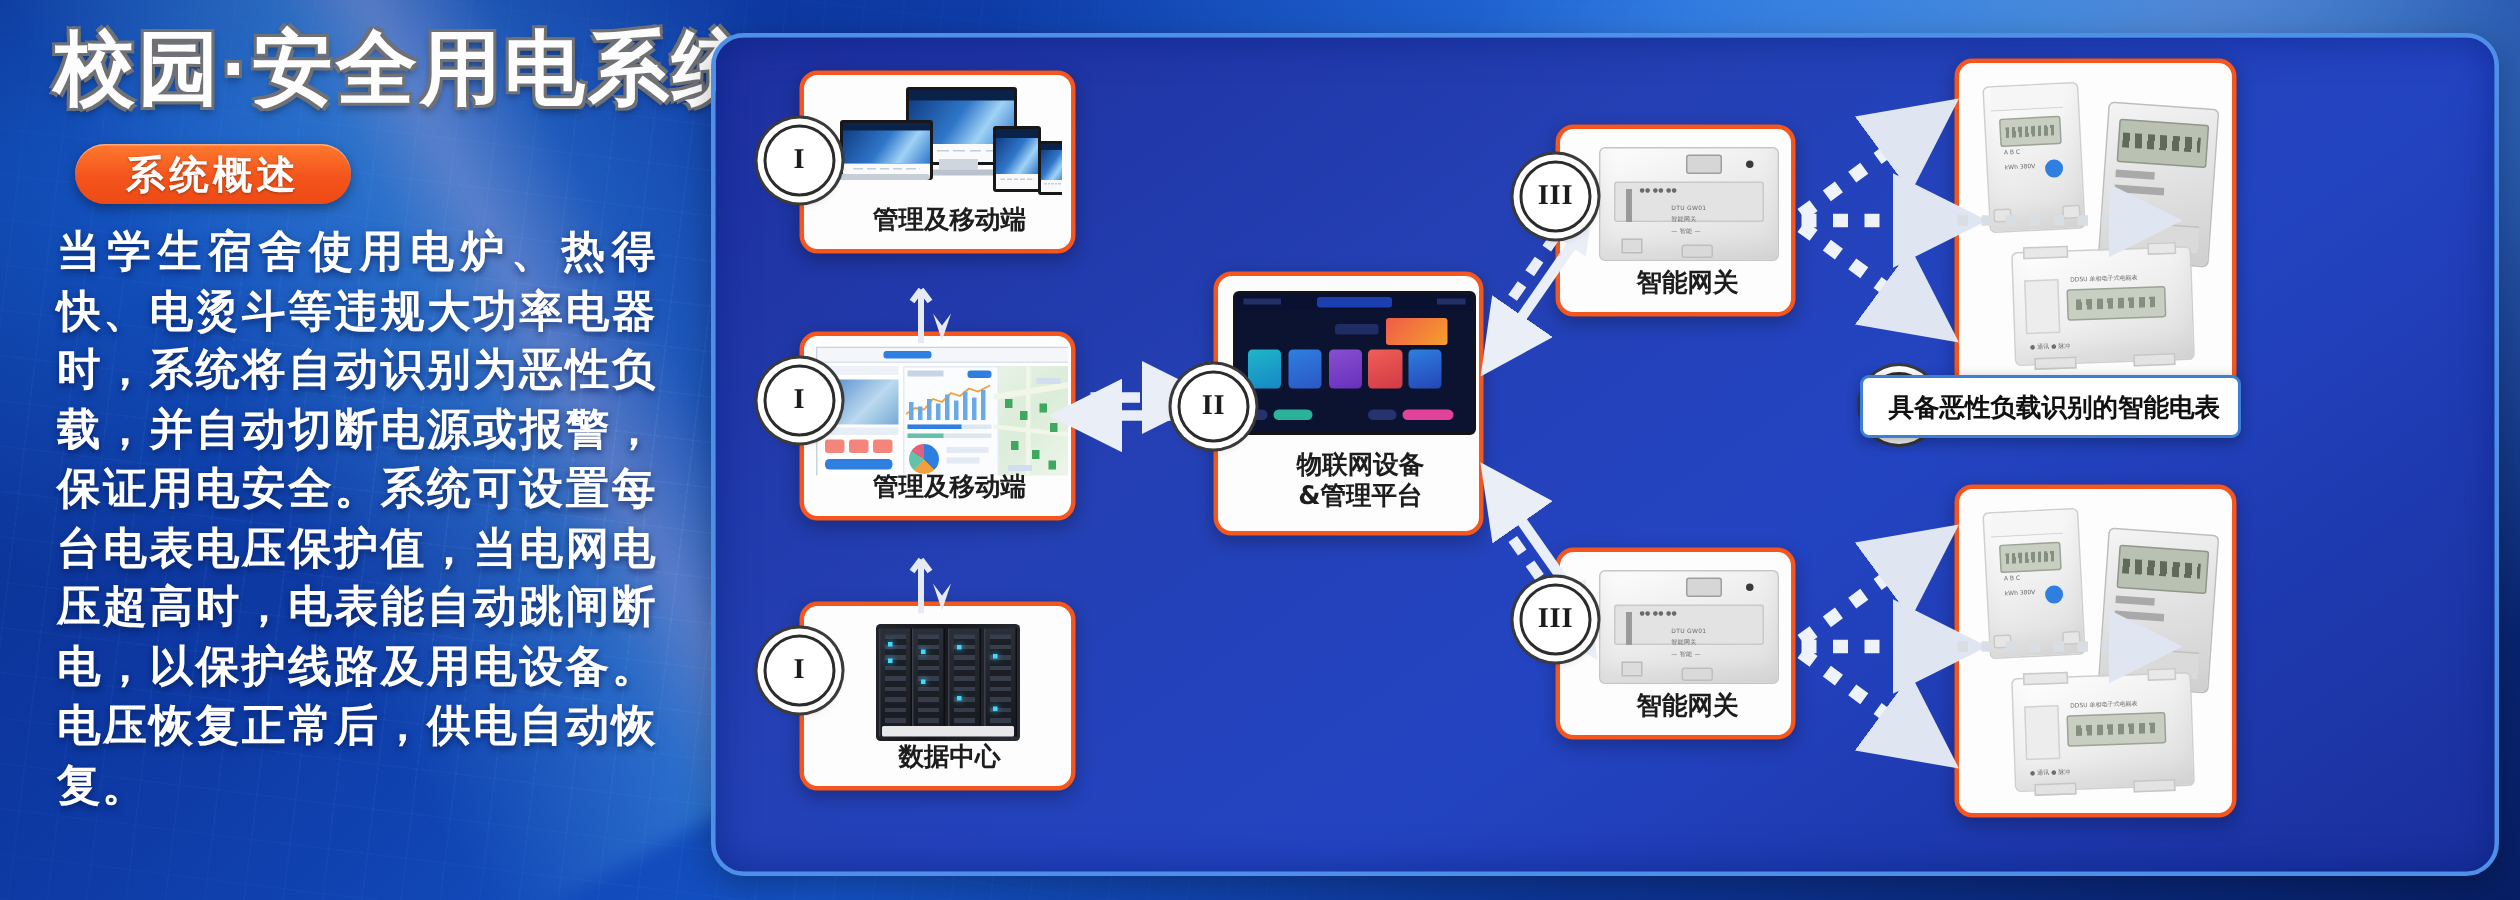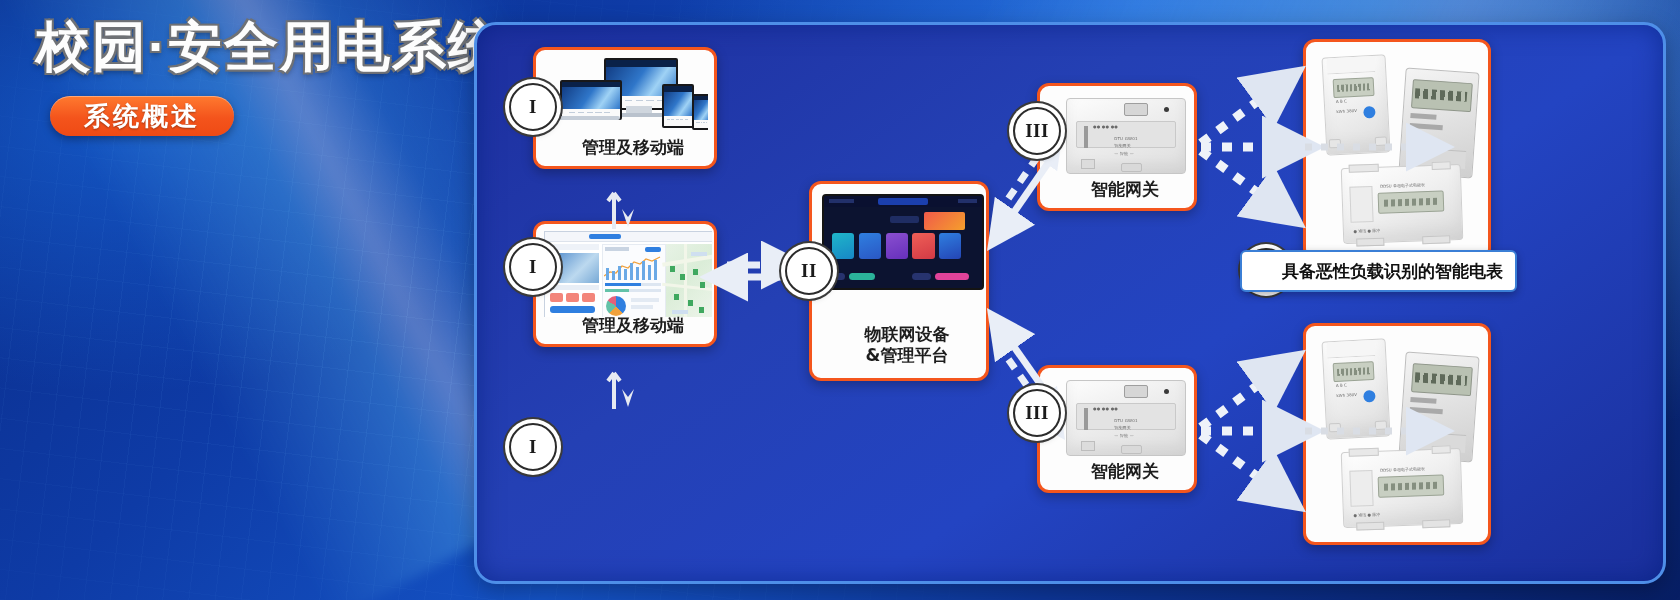--- a/index.html
+++ b/index.html
@@ -101,21 +101,21 @@
     display:flex;align-items:center;justify-content:center;
     color:#1b1b1b;font-size:19px;font-weight:700;letter-spacing:.5px;
     font-family:"Liberation Serif","DejaVu Serif",serif;
     z-index:40;
   }
 
   
   #iv-pill{
     position:absolute;left:1240px;top:250px;height:38px;
     background:#fff;border:2px solid #3b7fd6;border-radius:6px;
-    display:flex;align-items:center;padding-left:40px;padding-right:12px;
+    display:flex;align-items:center;padding-left:17px;padding-right:12px;
     box-shadow:0 3px 9px rgba(0,0,0,.3);z-index:45;
   }
   #iv-pill .txt{
     color:#111;font-size:17px;font-weight:600;white-space:nowrap;
     font-family:"DejaVu Sans","Liberation Sans",sans-serif;
   }
 
   
   .v-arrow{position:absolute;width:32px;height:46px;z-index:30;}
 
@@ -172,20 +172,21 @@
 <div id="stage">
   <div id="grid"></div>
   <div id="sweep"></div>
   <div id="sweep2"></div>
 
   <div id="left">
     <div id="title">校园·安全用电系统</div>
     <div id="pill">
       <span>系统概述</span>
     </div>
+    <div id="body-text">当学生宿舍使用电炉、热得快、电烫斗等违规大功率电器时，系统将自动识别为恶性负载，并自动切断电源或报警，保证用电安全。系统可设置每台电表电压保护值，当电网电压超高时，电表能自动跳闸断电，以保护线路及用电设备。电压恢复正常后，供电自动恢复。</div>
   </div>
 
   <div id="panel">
 
     <svg class="conn" viewBox="0 0 1186 556">
       <defs>
         <marker id="ah" markerWidth="7" markerHeight="7" refX="3" refY="3.5" orient="auto">
           <path d="M0,0 L7,3.5 L0,7 Z" fill="#e9eef7"></path>
         </marker>
         <marker id="ah2" markerWidth="7" markerHeight="7" refX="3" refY="3.5" orient="auto">
@@ -317,23 +318,41 @@
             <div style="position:absolute;left:33px;top:63px;width:5px;height:6px;background:#3fa85f;"></div>
             <div style="position:absolute;left:6px;top:66px;width:16px;height:4px;background:#cfdff0;"></div>
             <div style="position:absolute;left:25px;top:8px;width:16px;height:4px;background:#cfdff0;"></div>
           </div>
         </div>
       </div>
       <div class="card-label">管理及移动端</div>
     </div>
     <div class="badge" style="left:32px;top:218px;">I</div>
 
+    <div class="card" style="left:56px;top:376px;width:184px;height:126px;">
+      <div class="server" style="left:48px;top:12px;width:96px;height:78px;">
+        <div class="bay" style="left:2%;"></div>
+        <div class="bay" style="left:25%;"></div>
+        <div class="bay" style="left:50%;"></div>
+        <div class="bay" style="left:75%;"></div>
+        <div class="led" style="left:8%;top:16%"></div>
+          <div class="led" style="left:8%;top:30%"></div>
+        <div class="led" style="left:31%;top:22%"></div>
+          <div class="led" style="left:31%;top:48%"></div>
+        <div class="led" style="left:56%;top:18%"></div>
+          <div class="led" style="left:56%;top:62%"></div>
+        <div class="led" style="left:81%;top:26%"></div>
+          <div class="led" style="left:81%;top:70%"></div>
+        <div style="position:absolute;left:4%;right:4%;bottom:4%;height:9%;background:#e8e8ea;border-radius:1px;"></div>
+      </div>
+      <div class="card-label">数据中心</div>
+    </div>
     <div class="badge" style="left:32px;top:398px;">I</div>
 
-    <div class="card" style="left:332px;top:156px;width:180px;height:200px;">
+    <div class="card" style="left:332px;top:156px;width:180px;height:176px;">
       <div class="iot" style="left:10px;top:10px;width:158px;height:92px;">
         <div class="top"></div>
         <div class="ttl" style="background:#1b3fae;"></div>
         <div style="position:absolute;left:3%;top:3%;width:16%;height:5%;background:#22306a;"></div>
         <div style="position:absolute;right:3%;top:3%;width:12%;height:5%;background:#22306a;"></div>
         <div style="position:absolute;left:42%;top:22%;width:18%;height:7%;background:#1f2d63;border-radius:2px;"></div>
         <div style="position:absolute;left:63%;top:17%;width:26%;height:20%;background:linear-gradient(135deg,#f05a4a,#f59f2c);border-radius:2px;"></div>
         <div class="tile" style="left:5%;background:linear-gradient(160deg,#1fb6c9,#1787c6);"></div>
         <div class="tile" style="left:22%;background:linear-gradient(160deg,#2f7fe0,#2a57c4);"></div>
         <div class="tile" style="left:39%;background:linear-gradient(160deg,#8a4fd0,#6630bb);"></div>

